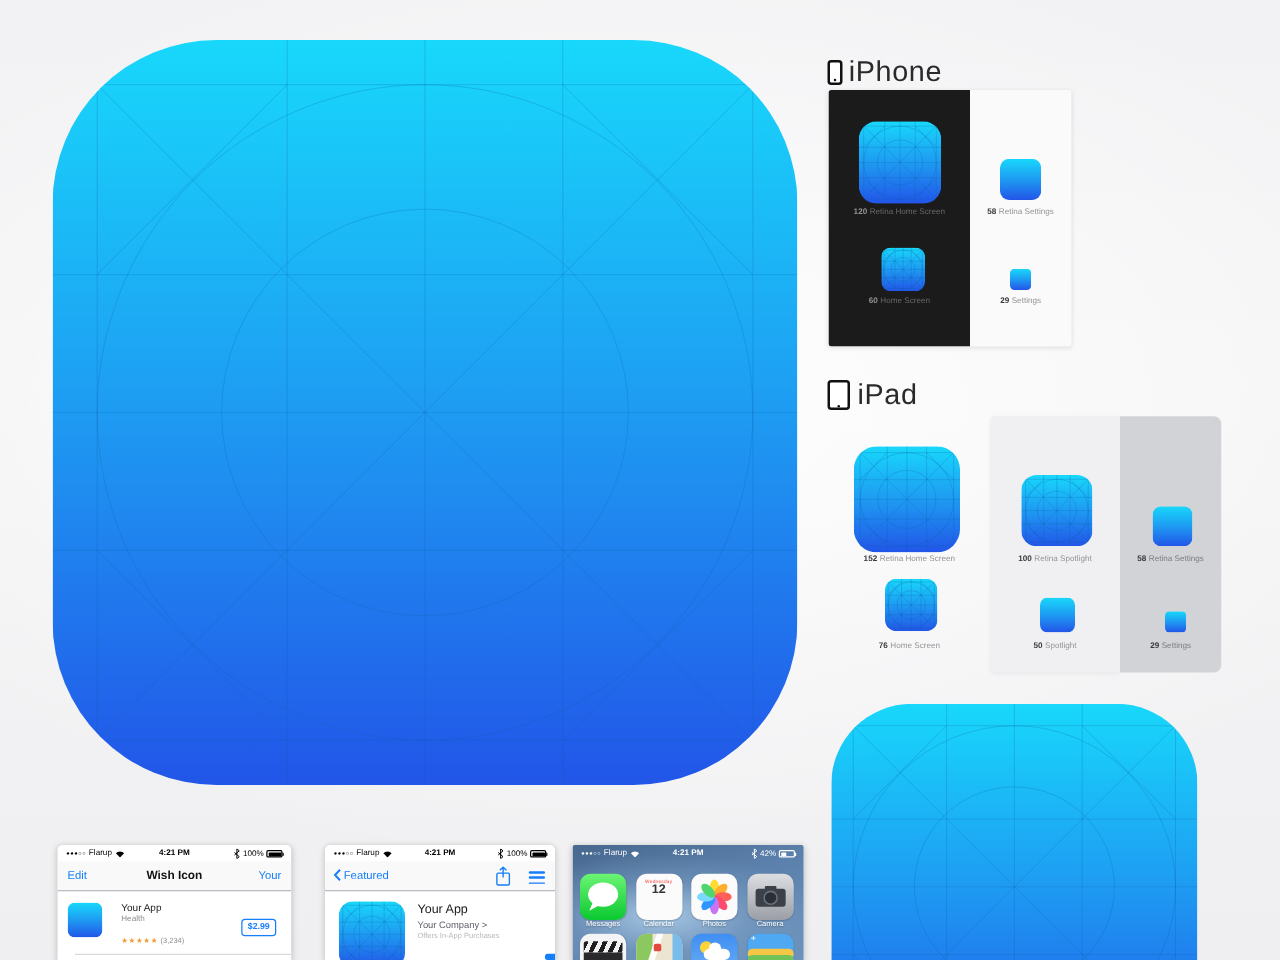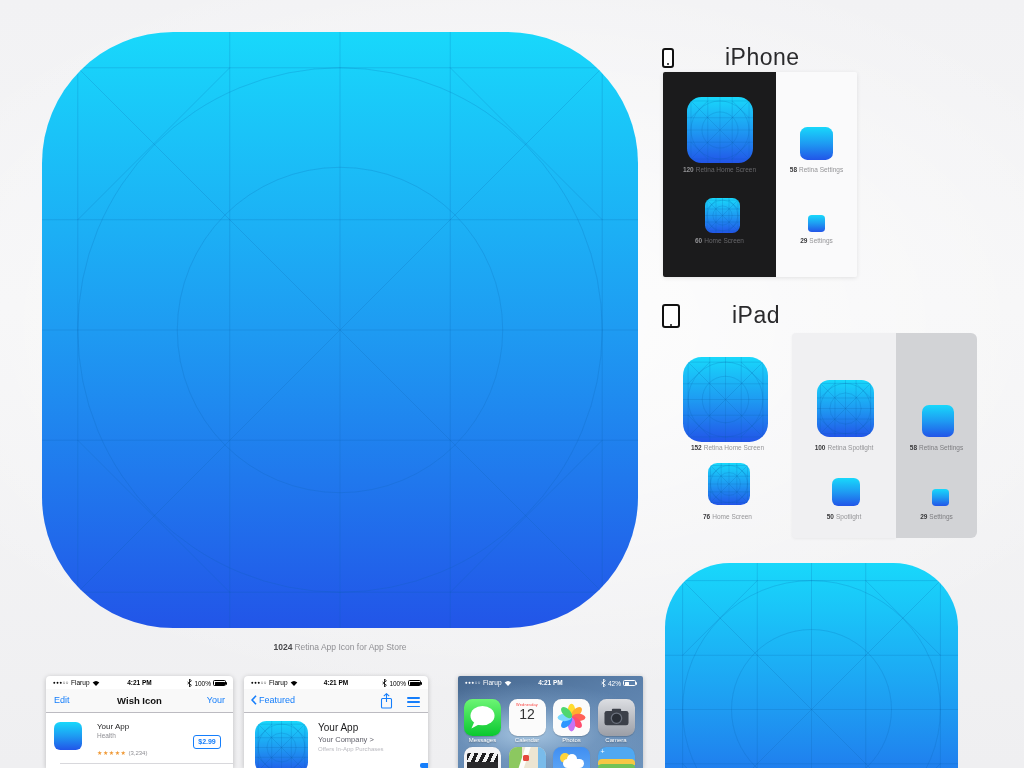--- a/index.html
+++ b/index.html
@@ -11,21 +11,21 @@
       radial-gradient(120% 90% at 50% 42%, rgba(255,255,255,.9) 0%, rgba(255,255,255,0) 55%),
       linear-gradient(180deg,#f2f2f4 0%,#f5f5f6 40%,#efeff1 100%);
   }
   .abs { position:absolute; }
 
   
   .app-icon { display:block; }
 
   
   .dev-header { position:absolute; display:flex; align-items:center; color:#1c1c1e; }
-  .dev-header .dev-title { font-size:23px; letter-spacing:.5px; color:#2a2a2c;margin-left:46px; }
+  .dev-header .dev-title { font-size:23px; letter-spacing:.5px; color:#2a2a2c; }
   .glyph-phone { width:12px; height:20px; border:2px solid #111; border-radius:3px; margin-right:5px; position:relative; background:#fff; }
   .glyph-phone::after { content:""; position:absolute; left:50%; bottom:.5px; width:2px; height:2px; margin-left:-1px; border-radius:50%; background:#111; }
   .glyph-tablet { width:18px; height:24px; border:2.5px solid #111; border-radius:3px; margin-right:6px; position:relative; background:#fff; }
   .glyph-tablet::after { content:""; position:absolute; left:50%; bottom:0px; width:2px; height:2px; margin-left:-1px; border-radius:50%; background:#111; }
 
   
   .iphone-card { left:663px; top:72px; width:194px; height:205px; box-shadow:0 1px 4px rgba(0,0,0,.10); border-radius:2px; }
   .half-dark  { position:absolute; left:0; top:0; width:113px; height:205px; background:#1b1b1c; border-radius:2px 0 0 2px; }
   .half-light { position:absolute; left:113px; top:0; width:81px; height:205px; background:#fafafb; border-radius:0 2px 2px 0; }
 
@@ -81,21 +81,21 @@
   .sheet-home {
     background:
       radial-gradient(70% 55% at 38% 62%, rgba(190,220,243,.75) 0%, rgba(140,175,210,.35) 55%, rgba(0,0,0,0) 100%),
       linear-gradient(160deg,#47688f 0%, #5b80ab 45%, #6d93bc 100%);
   }
   .hs-icon { position:absolute; width:37px; height:37px; border-radius:8.5px; overflow:hidden; box-shadow:0 .5px 1px rgba(0,0,0,.18); }
   .hs-label { position:absolute; width:46px; text-align:center; font-size:6px; color:#fff; text-shadow:0 .5px 1.5px rgba(0,0,0,.35); white-space:nowrap; }
   .ic-messages { background:linear-gradient(180deg,#6cf574 0%, #0ac830 100%); }
   .ic-calendar { background:#fbfbfb; text-align:center; }
   .cal-wd { font-size:3.8px; color:#fc3d39; margin-top:3.5px; letter-spacing:.2px; }
-  .cal-day { font-size:14px; font-weight:400; color:#333; line-height:1.05; }
+  .cal-day { font-size:10px; font-weight:700; color:#333; line-height:1.05; }
   .ic-photos { background:#fbfbfb; }
   .ic-camera { background:linear-gradient(180deg,#dcdee2 0%, #9b9ea6 100%); }
   .ic-videos { background:#f4f4f6; }
   .clap-stripes { position:absolute; left:3px; right:3px; top:6px; height:9px; border-radius:2px 2px 0 0;
     background:repeating-linear-gradient(115deg,#1e1e20 0 3.5px,#f2f2f2 3.5px 7px); }
   .clap-base { position:absolute; left:3px; right:3px; top:15px; height:6px; background:#2a2a2c; }
   .ic-maps { background:#ece5d2; }
   .maps-green { position:absolute; left:0; top:0; width:13px; height:100%; background:#8cc860; }
   .maps-water { position:absolute; right:0; top:0; width:8px; height:100%; background:#79bbea; }
   .maps-road { position:absolute; left:10px; top:-2px; width:5px; height:120%; background:#fdfdfb; transform:rotate(18deg); }
@@ -149,23 +149,20 @@
   <symbol id="plain-icon" viewBox="0 0 200 200">
     <rect width="200" height="200" rx="44" fill="url(#g-icon)"></rect>
   </symbol>
 </svg>
 
 <div id="canvas">
 
   <svg class="abs app-icon" style="left:42px;top:32px" width="596" height="596" viewBox="0 0 200 200">
       <use href="#grid-icon"></use>
     </svg>
-  <div class="abs caption-1024">
-    <span class="num">1024</span><span>Retina App Icon for App Store</span>
-  </div>
 
   <div class="dev-header" style="left:662px;top:44px">
     <span class="glyph-phone"></span>
     <span class="dev-title">iPhone</span>
   </div>
 
   <div class="abs iphone-card">
     <div class="half-dark"></div>
     <div class="half-light"></div>
 
@@ -284,21 +281,21 @@
       </svg>
     <div class="abs wl-row-title" style="left:51px;top:46px">Your App</div>
     <div class="abs wl-row-cat" style="left:51px;top:56px">Health</div>
     <div class="abs" style="left:51px;top:65px">
       <span class="wl-stars">★★★★★</span><span class="wl-count">(3,234)</span>
     </div>
     <span class="price-btn" style="left:147px;top:59px;width:28px;height:14px">$2.99</span>
     <div class="hair-sep" style="left:14px;right:0;top:87px"></div>
   </div>
 
-  <div class="sheet" style="left:244px;width:184px">
+  <div class="sheet" style="left:260px;width:184px">
     <div class="statusbar">
       <span class="sb-left">
         <span class="sb-dots">●●●○○</span>
         <span>Flarup</span>
         <svg width="8" height="6" viewBox="0 0 8 6">
             <path d="M4,6 L0.7,2.6 A4.8,4.8 0 0 1 7.3,2.6 Z" fill="#000"></path>
           </svg>
       </span>
       <span class="sb-time">4:21 PM</span>
       <span class="sb-right">

